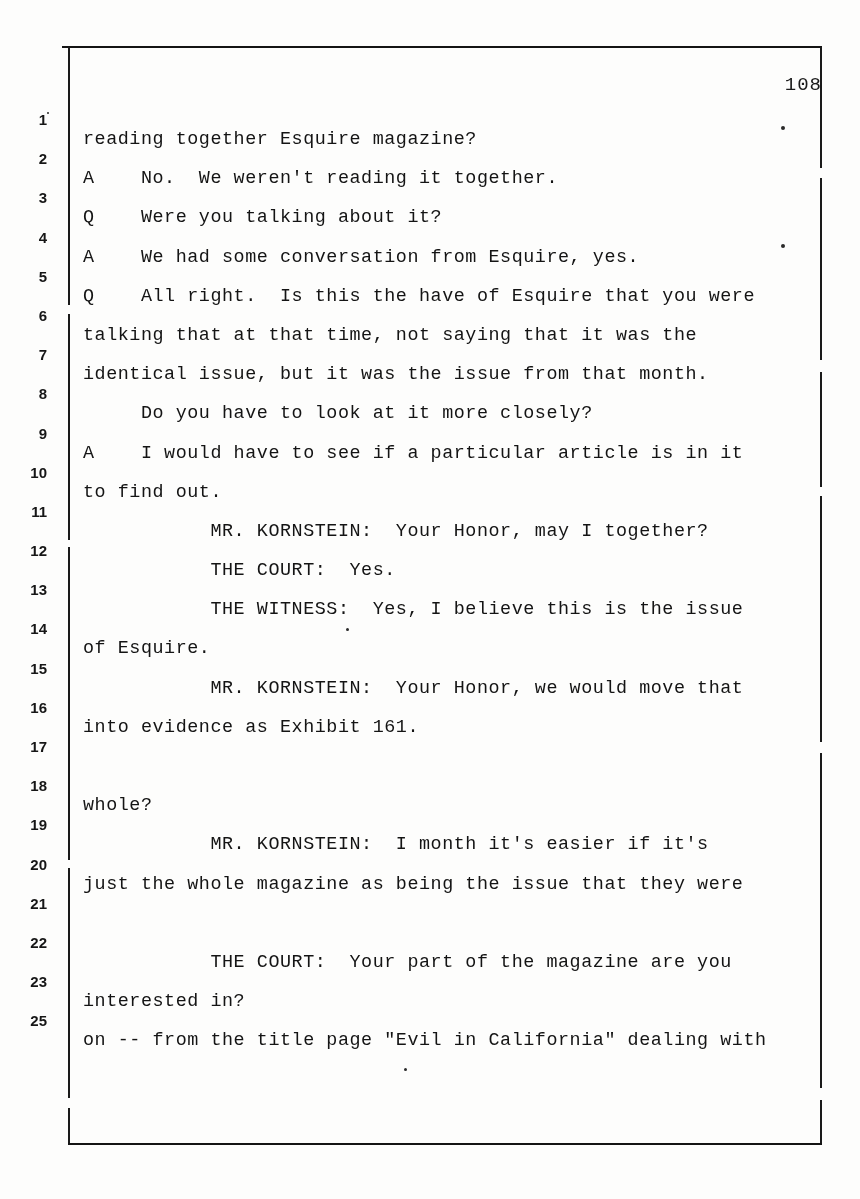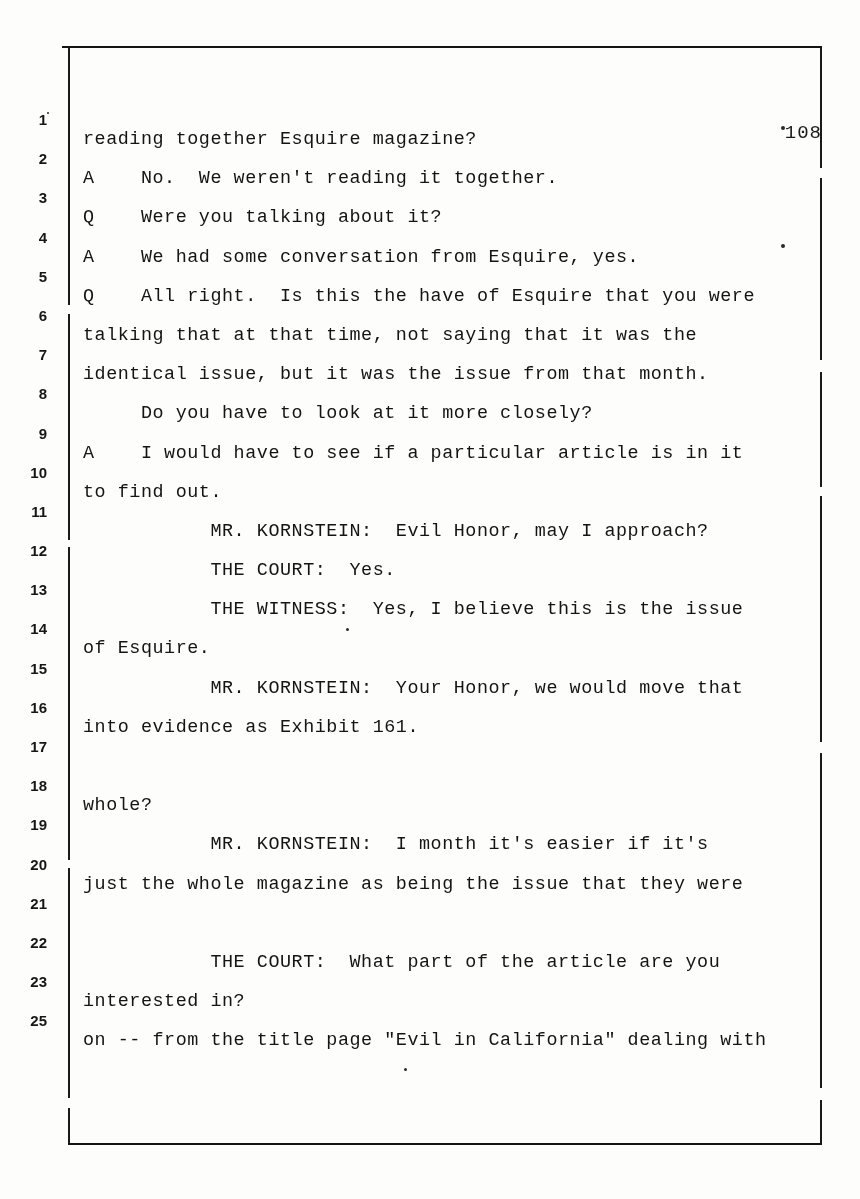--- a/index.html
+++ b/index.html
@@ -60,21 +60,20 @@
   }
 
   
   .page-number {
     position: absolute;
     right: 38px;
     top: 74px;
     font-size: 19px;
     letter-spacing: 1px;
     color: #1b1b1b;
-    margin-top: 48px;
   }
 
   
   .transcript {
     position: absolute;
     left: 0;
     top: 108px;
     width: 860px;
   }
   .tline {
@@ -169,21 +168,21 @@
     <div class="tline">
         <span class="lineno">9</span>
         <span class="ltext">A    I would have to see if a particular article is in it</span>
       </div>
     <div class="tline">
         <span class="lineno">10</span>
         <span class="ltext">to find out.</span>
       </div>
     <div class="tline">
         <span class="lineno">11</span>
-        <span class="ltext">           MR. KORNSTEIN:  Evil Honor, may I approach?</span>
+        <span class="ltext">           MR. KORNSTEIN:  Your Honor, may I together?</span>
       </div>
     <div class="tline">
         <span class="lineno">12</span>
         <span class="ltext">           THE COURT:  Yes.</span>
       </div>
     <div class="tline">
         <span class="lineno">13</span>
         <span class="ltext">           THE WITNESS:  Yes, I believe this is the issue</span>
       </div>
     <div class="tline">
@@ -211,21 +210,21 @@
       </div>
     <div class="tline">
         <span class="lineno">20</span>
         <span class="ltext">just the whole magazine as being the issue that they were</span>
       </div>
     <div class="tline">
         <span class="lineno">21</span>
       </div>
     <div class="tline">
         <span class="lineno">22</span>
-        <span class="ltext">           THE COURT:  What part of the article are you</span>
+        <span class="ltext">           THE COURT:  Your part of the magazine are you</span>
       </div>
     <div class="tline">
         <span class="lineno">23</span>
         <span class="ltext">interested in?</span>
       </div>
     <div class="tline">
         <span class="lineno">25</span>
         <span class="ltext">on -- from the title page "Evil in California" dealing with</span>
       </div>
   </div>

